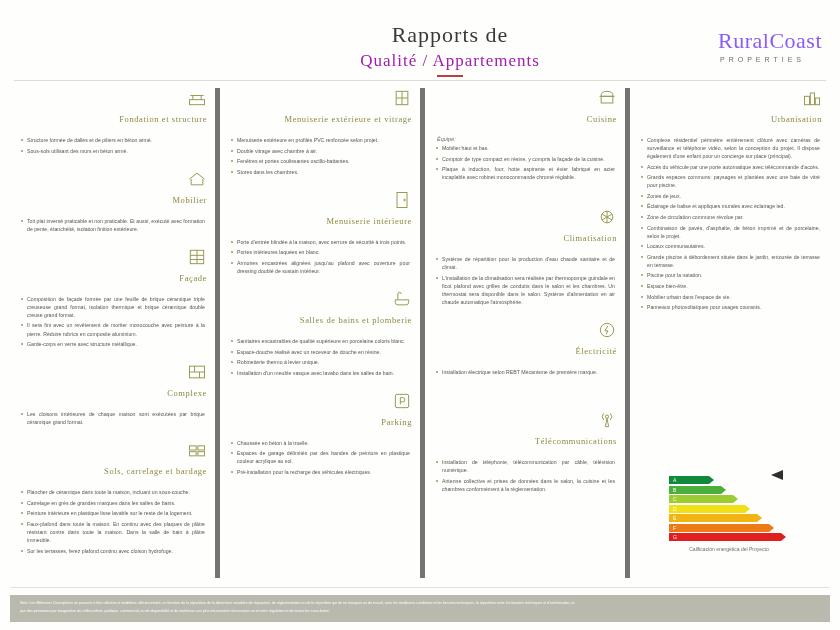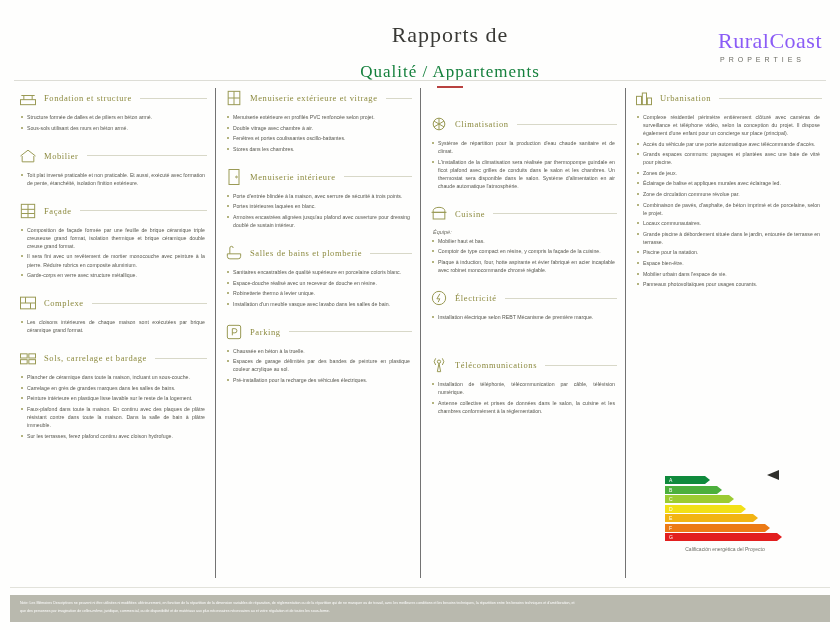--- a/index.html
+++ b/index.html
@@ -40,23 +40,23 @@
     font-family: "Liberation Serif", serif;
     font-size: 22px;
     letter-spacing: 1px;
     color: #3a3a36;
     white-space: nowrap;
   }
   .title-line2 {
     font-family: "Liberation Serif", serif;
     font-size: 17px;
     letter-spacing: 1px;
-    color: #15803d;
+    color: #a21caf;
     white-space: nowrap;
-    margin-top: 14px;
+    margin-top: 3px;
   }
   .title-underline {
     width: 26px;
     height: 2px;
     background: #b8413f;
     margin: 4px auto 0 auto;
   }
   .brand {
     position: absolute;
     right: 18px;
@@ -96,30 +96,31 @@
     display: flex;
     gap: 0px;
   }
   .col {
     width: 205px;
     padding: 0 8px;
     box-sizing: border-box;
     position: relative;
   }
   .col + .col {
-    border-left: 1px solid #737373;
+    border-left: 5px solid #737373;
   }
   .section {
     margin-bottom: 14px;
   }
   .sec-head {
     display: flex;
-    align-items: center;
+    align-items: flex-end;
     gap: 6px;
     margin-bottom: 5px;
+    flex-direction: column;
   }
   .sec-icon {
     width: 20px;
     height: 20px;
     flex: 0 0 20px;
     display: block;
   }
   .sec-title {
     font-family: "Liberation Serif", serif;
     font-size: 8.5px;
@@ -413,52 +414,52 @@
           <li>Chaussée en béton à la truelle.</li>
           <li>Espaces de garage délimités par des bandes de peinture en plastique couleur acrylique au sol.</li>
           <li>Pré-installation pour la recharge des véhicules électriques.</li>
         </ul>
       </div>
 
     </div>
 
     <div class="col">
 
+      <div class="section">
+        <div class="sec-head">
+          <svg class="sec-icon" viewBox="0 0 24 24" fill="none" stroke="#9a9a55" stroke-width="1.2">
+            <path d="M3 10 h18"></path>
+              <path d="M5 10 V8 a7 4 0 0 1 14 0 v2"></path>
+              <rect x="5" y="10" width="14" height="8"></rect>
+          </svg>
+          <span class="sec-title">Cuisine</span>
+          <span class="sec-rule"></span>
+        </div>
+        <div class="sub-label">Équipé:</div>
+        <ul class="items">
+          <li>Mobilier haut et bas.</li>
+          <li>Comptoir de type compact en résine, y compris la façade de la cuisine.</li>
+          <li>Plaque à induction, four, hotte aspirante et évier fabriqué en acier incaplable avec robinet monocommande chromé réglable.</li>
+        </ul>
+      </div>
+
       <div class="section" style="margin-top:26px;">
         <div class="sec-head">
           <svg class="sec-icon" viewBox="0 0 24 24" fill="none" stroke="#9a9a55" stroke-width="1.2">
             <circle cx="12" cy="12" r="7"></circle>
               <line x1="12" y1="5" x2="12" y2="19"></line>
               <line x1="6" y1="8.5" x2="18" y2="15.5"></line>
               <line x1="6" y1="15.5" x2="18" y2="8.5"></line>
           </svg>
           <span class="sec-title">Climatisation</span>
           <span class="sec-rule"></span>
         </div>
         <ul class="items">
           <li>Système de répartition pour la production d'eau chaude sanitaire et de climat.</li>
           <li>L'installation de la climatisation sera réalisée par thermopompe guindale en ficot plafond avec grilles de conduits dans le salon et les chambres. Un thermostat sera disponible dans le salon. Système d'alimentation en air chaude automatique l'atmosphérie.</li>
-        </ul>
-      </div>
-
-      <div class="section">
-        <div class="sec-head">
-          <svg class="sec-icon" viewBox="0 0 24 24" fill="none" stroke="#9a9a55" stroke-width="1.2">
-            <path d="M3 10 h18"></path>
-              <path d="M5 10 V8 a7 4 0 0 1 14 0 v2"></path>
-              <rect x="5" y="10" width="14" height="8"></rect>
-          </svg>
-          <span class="sec-title">Cuisine</span>
-          <span class="sec-rule"></span>
-        </div>
-        <div class="sub-label">Équipé:</div>
-        <ul class="items">
-          <li>Mobilier haut et bas.</li>
-          <li>Comptoir de type compact en résine, y compris la façade de la cuisine.</li>
-          <li>Plaque à induction, four, hotte aspirante et évier fabriqué en acier incaplable avec robinet monocommande chromé réglable.</li>
         </ul>
       </div>
 
       <div class="section">
         <div class="sec-head">
           <svg class="sec-icon" viewBox="0 0 24 24" fill="none" stroke="#9a9a55" stroke-width="1.2">
             <circle cx="12" cy="12" r="8"></circle>
               <path d="M13 7 L9.5 13 h3.5 L11 17"></path>
           </svg>
           <span class="sec-title">Électricité</span>

